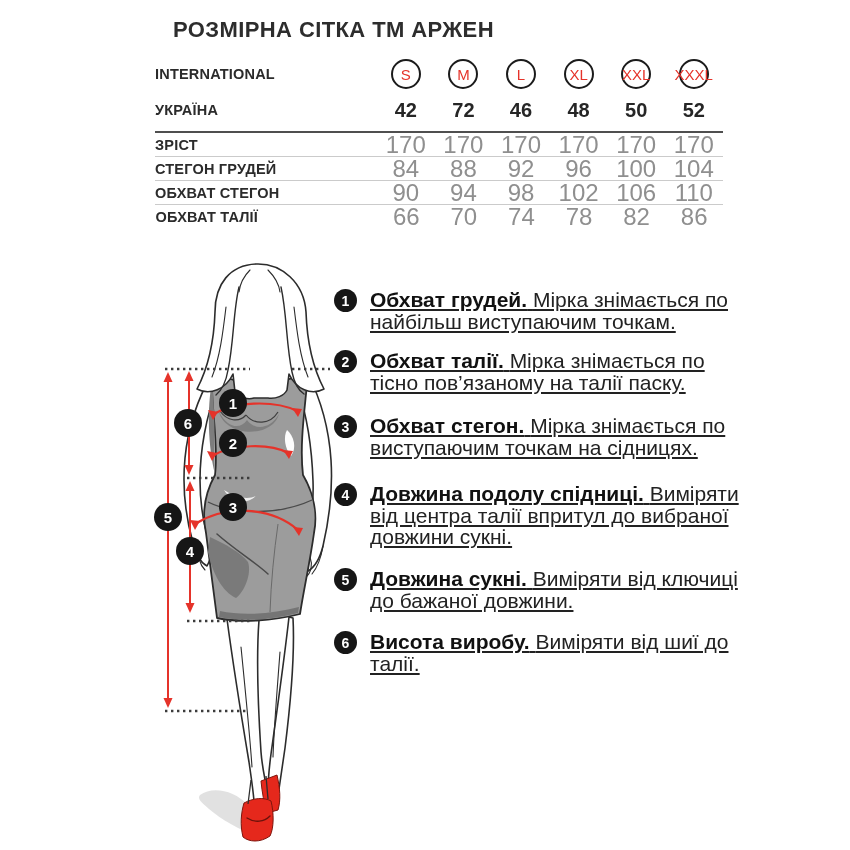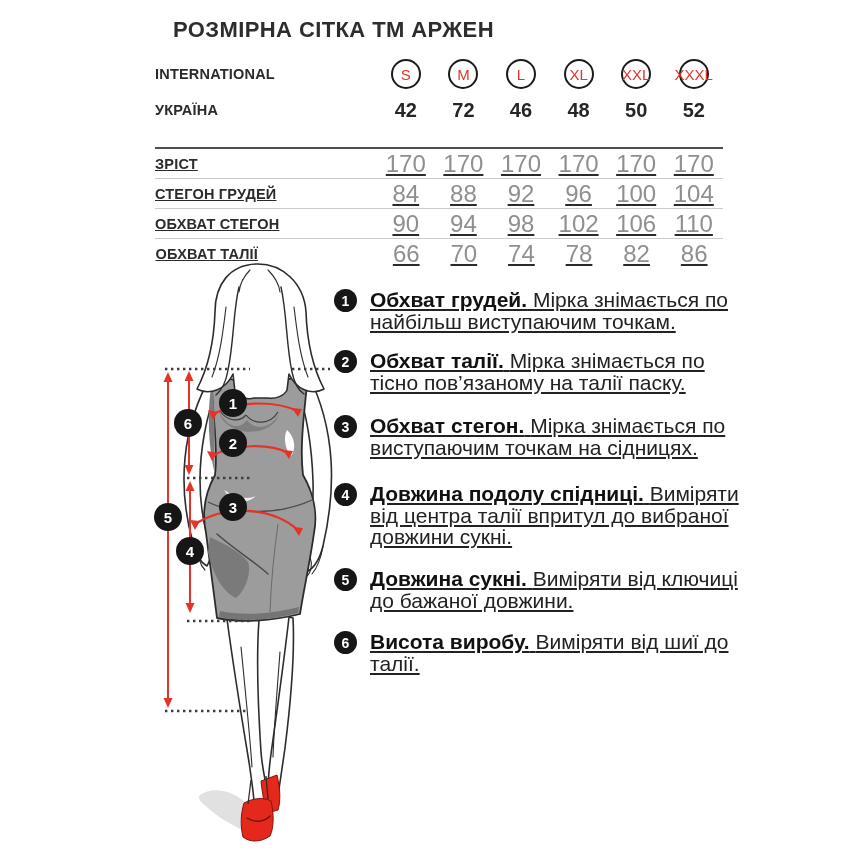--- a/index.html
+++ b/index.html
@@ -20,29 +20,29 @@
   .size-table { position:absolute; left:155px; top:55px; width:568px; }
   .trow { display:flex; align-items:center; }
   .trow .rlabel {
     flex:0 0 222px; font-size:14.5px; font-weight:700; color:#2b2b2b;
     letter-spacing:.2px;
   }
   .trow .cell {
     width:57.6px; text-align:center; display:flex; justify-content:center; align-items:center;
   }
   .row-intl { height:38px; }
-  .row-ua   { height:34px; margin-bottom:20px; }
+  .row-ua   { height:34px; margin-bottom:4px; }
   .row-ua .cell { font-size:20px; color:#262626;font-weight:bold; }
   .size-circle {
     width:30px; height:30px; border:2px solid #1b1b1b; border-radius:50%;
     display:flex; align-items:center; justify-content:center;
     font-size:15px; color:#e5332a; white-space:nowrap; overflow:visible;
   }
   .data-rows { border-top:2px solid #4f4f4f; }
-  .data-rows .trow { height:30px; border-bottom:1px solid #cbcbcb;text-decoration:underline; }
+  .data-rows .trow { height:24px; border-bottom:1px solid #cbcbcb; }
   .data-rows .trow:last-child { border-bottom:none;justify-content:flex-end; }
   .data-rows .cell { font-size:24px; color:#8f8f8f; }
 
   
   .instr { position:absolute; left:334px; display:flex; gap:13px; width:410px; }
   .instr-num {
     flex:0 0 23px; width:23px; height:23px; border-radius:50%;
     background:#161616; color:#fff; font-size:14px; font-weight:700;
     display:flex; align-items:center; justify-content:center; margin-top:0;
   }

